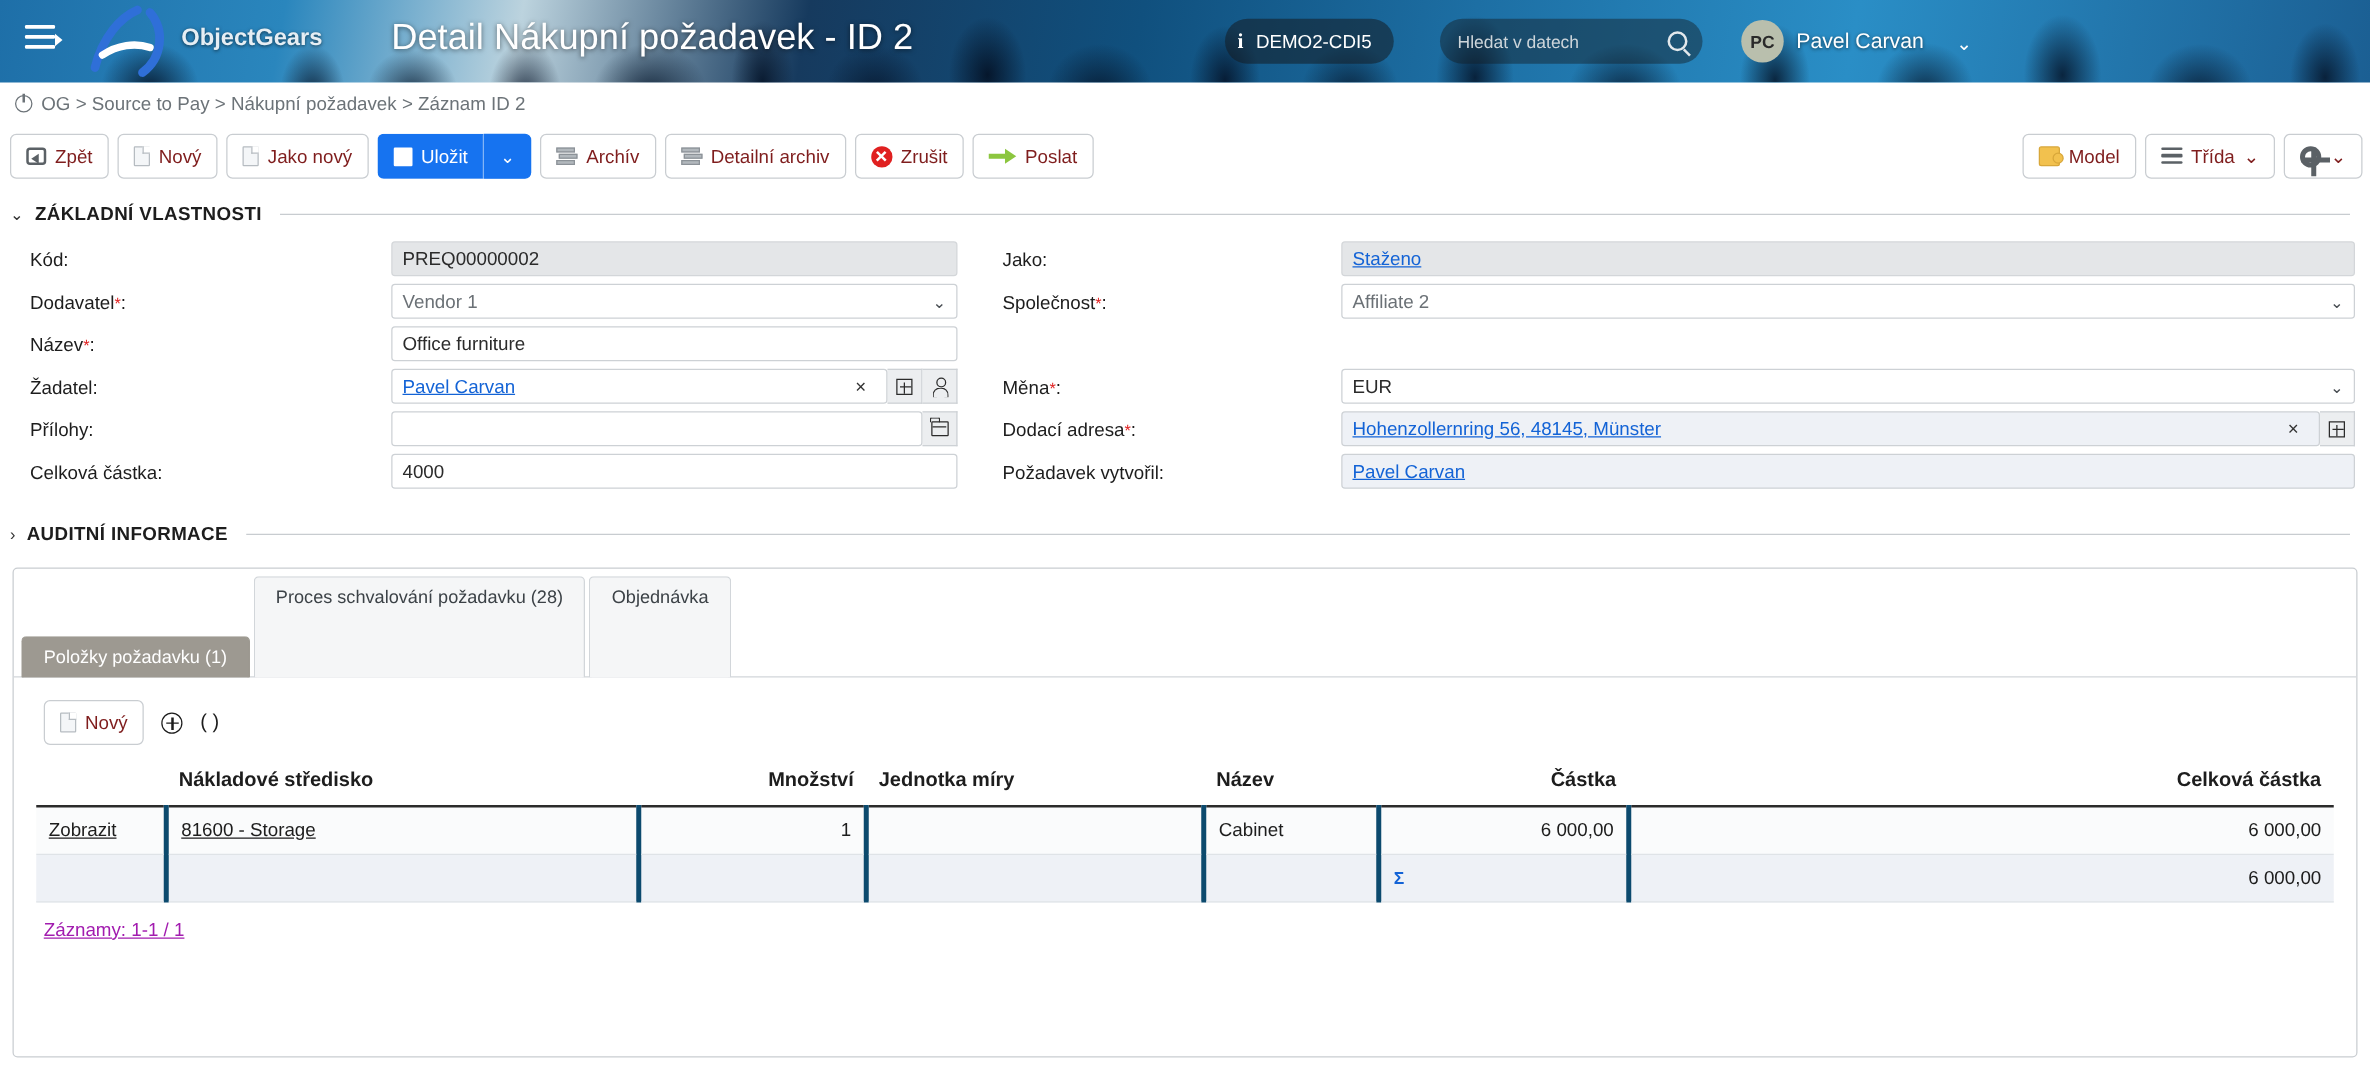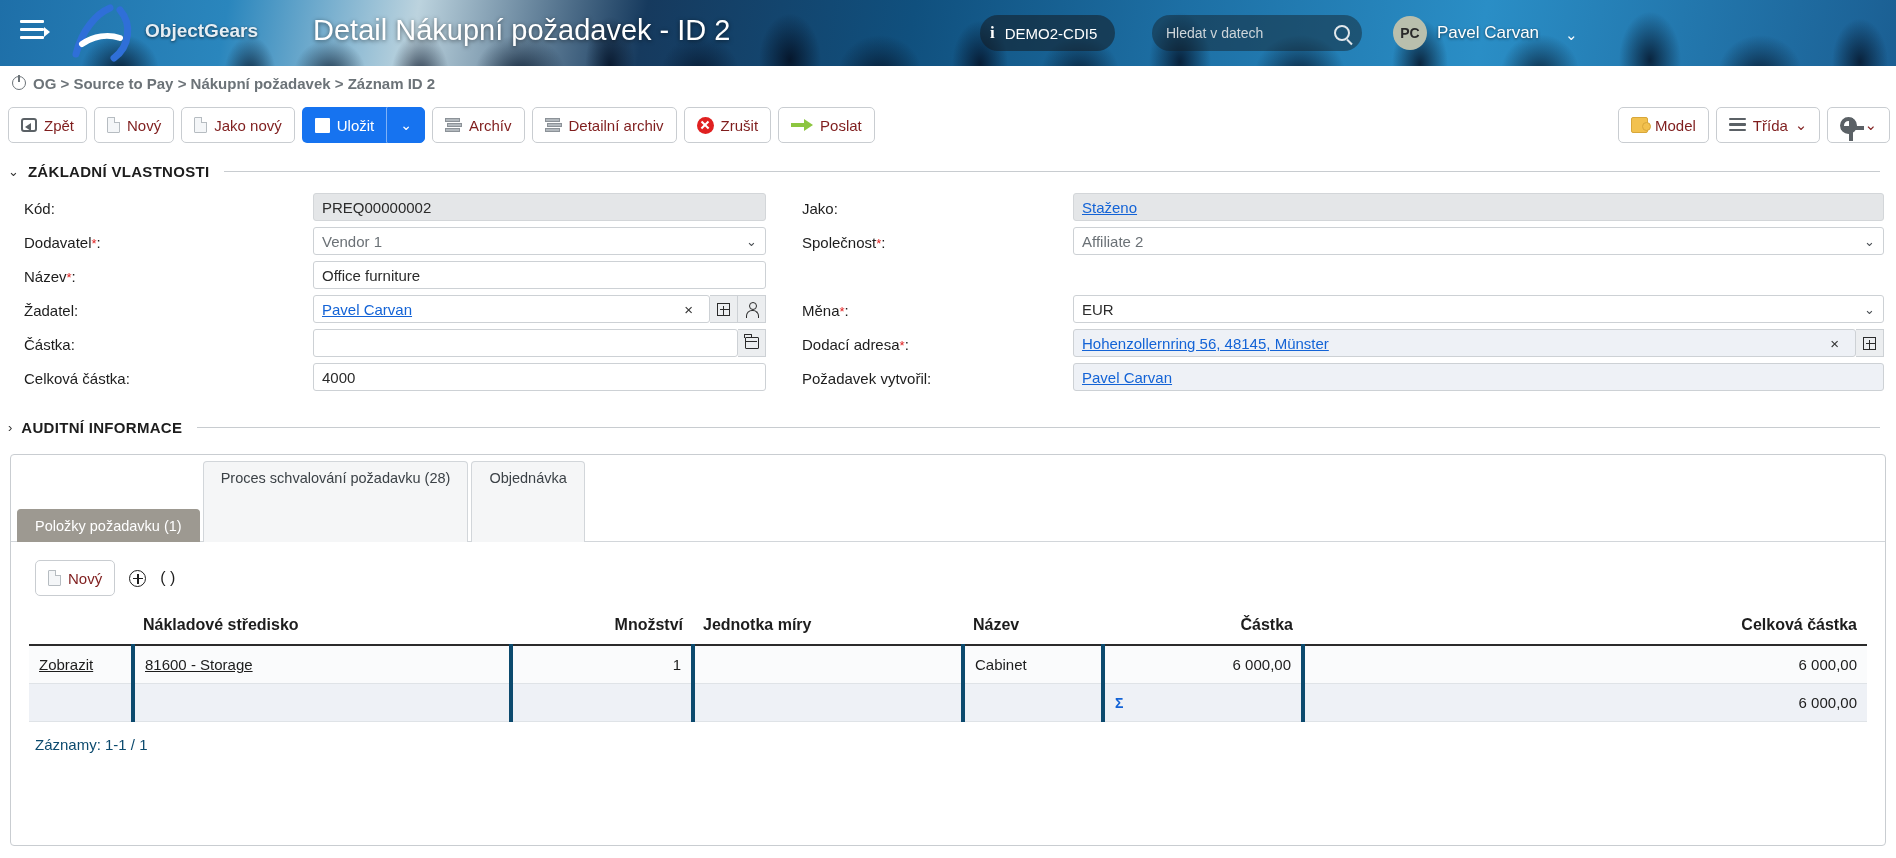--- a/index.html
+++ b/index.html
@@ -117,21 +117,20 @@
     position: absolute; left: 1565px; top: 26px;
     color: #fff; font-size: 15px;
   }
 
   
   .breadcrumb {
     height: 34px; display:flex; align-items:center;
     padding-left: 12px; gap: 7px;
     font-size: 15px; color: #6c7378;
     background:#fff;
-    font-weight:bold;
   }
   .bc-icon{
     width:14px;height:14px;border:1.5px solid #6c7378;border-radius:50%;
     position:relative; display:inline-block;
   }
   .bc-icon::after{
     content:"";position:absolute;left:5.2px;top:-2px;width:1.5px;height:7px;background:#6c7378;
   }
 
   
@@ -331,21 +330,21 @@
   table.grid td {
     font-size: 15px; color:#1d1d1d; padding: 10px;
     background: #fafbfc; border-bottom: 1px solid #dfe3e7;
   }
   table.grid td.num { text-align:right; }
   table.grid td a { color:#1d1d1d; text-decoration: underline; }
   .cell-border-r { border-right: 4px solid #0c4a6e; }
   tr.sum td { background:#eef1f6; height: 38px; }
   .sigma { color:#1363d6; font-weight:bold; font-size:14px; }
   .records {
-    padding: 14px 0 0 24px; font-size:15px; color:#0c4a6e;
+    padding: 14px 0 0 24px; font-size:15px; color:#a21caf;text-decoration:underline;
   }
 </style>
 </head>
 <body>
 
 <div class="header">
   <div class="crowd"></div>
 
   <div class="hamburger">
     <i></i>
@@ -516,21 +515,21 @@
   <div class="lbl">
     <span>Měna</span><span class="req">*</span><span>:</span>
   </div>
   <div class="cell">
     <div class="fld">
       <span>EUR</span>
       <span class="caret-dn">⌄</span>
     </div>
   </div>
 
-  <div class="lbl">Částka:</div>
+  <div class="lbl">Přílohy:</div>
   <div class="cell">
     <div class="row-wrap">
       <div class="fld">
         <span></span>
       </div>
       <div class="fld-btn">
         <span class="ic-folder"></span>
       </div>
     </div>
   </div>

